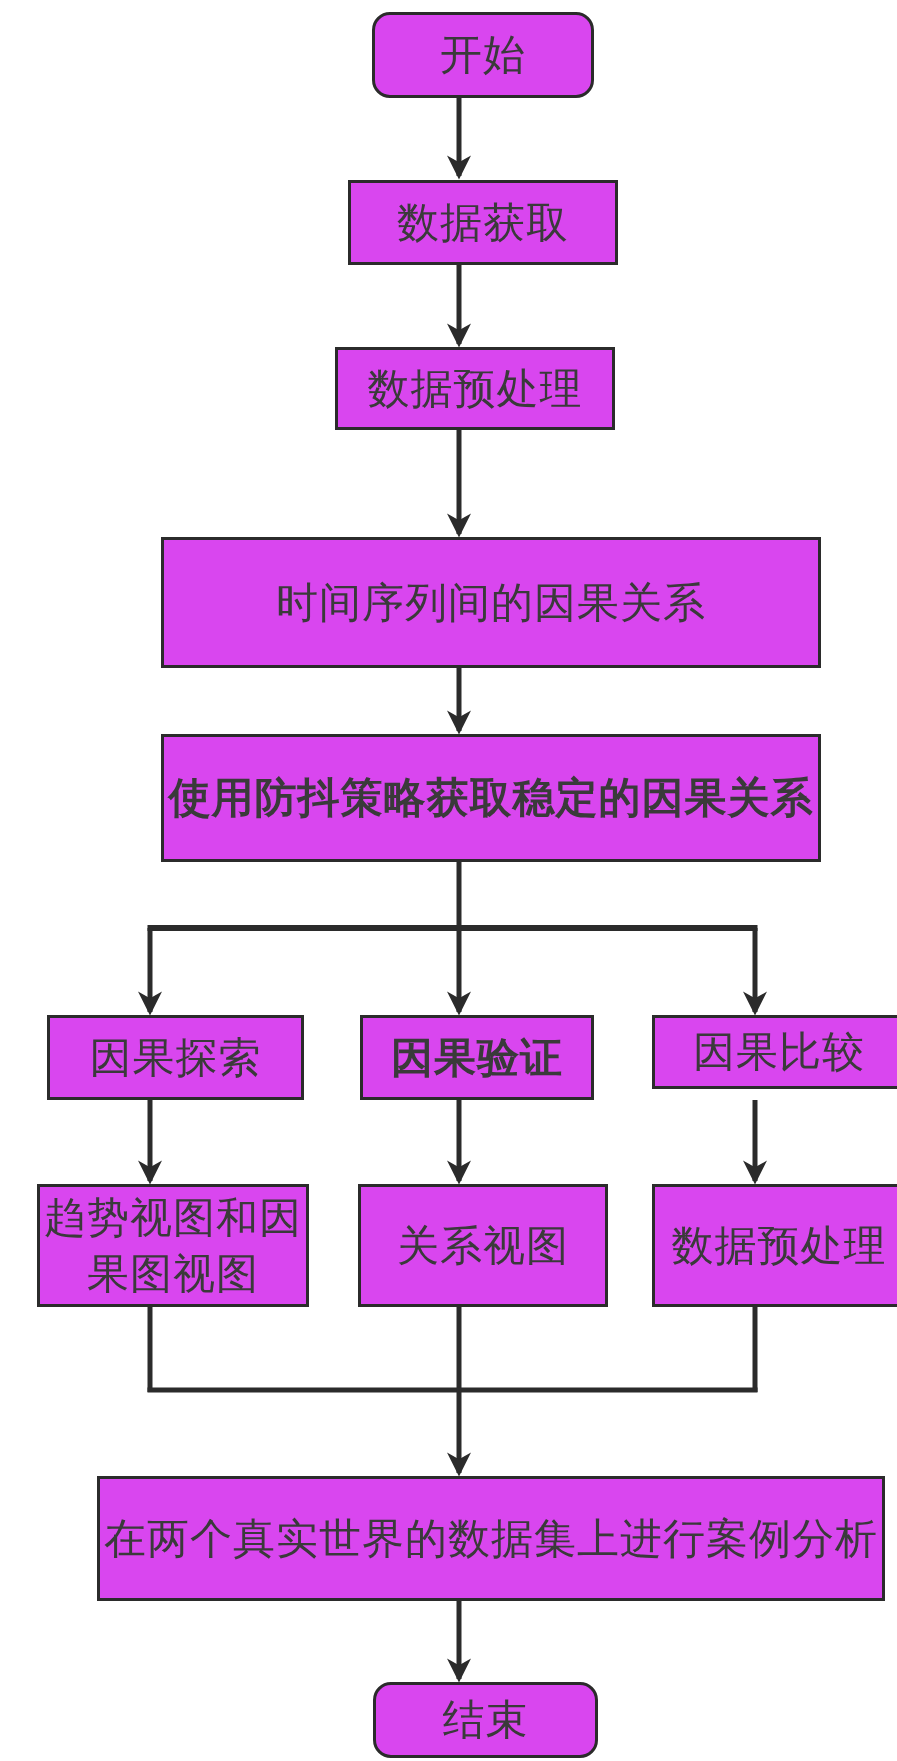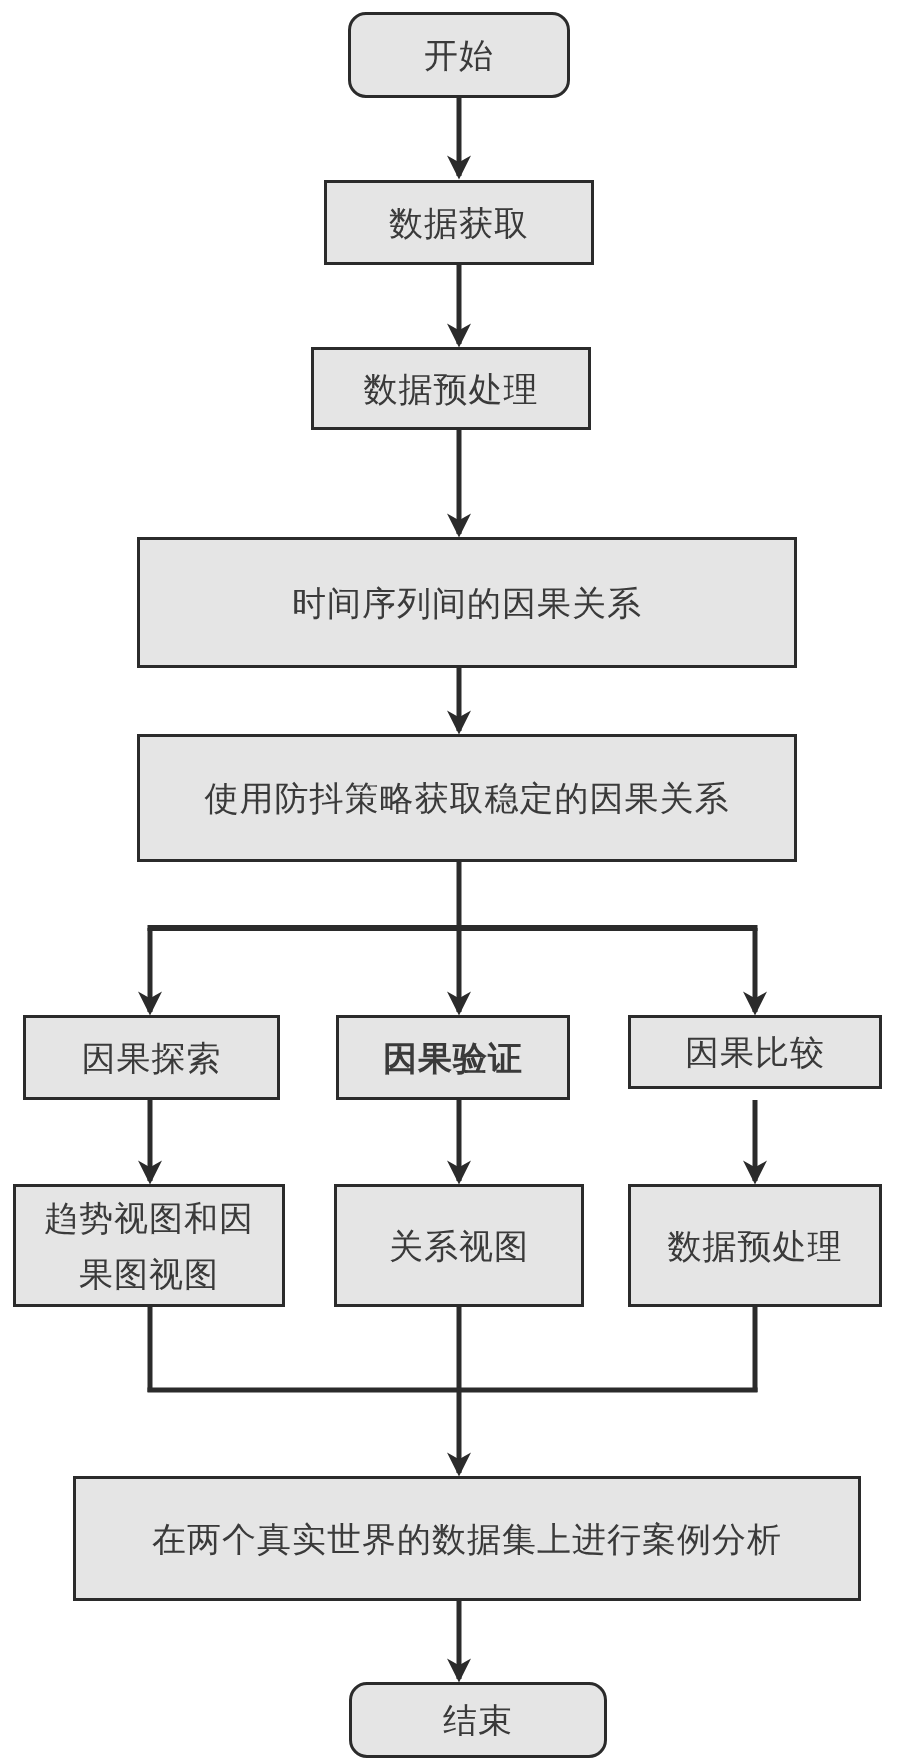--- a/index.html
+++ b/index.html
@@ -8,46 +8,47 @@
     width:897px;height:1761px;
     background:#ffffff;
     font-family:"Liberation Sans",sans-serif;
     overflow:hidden;
   }
   .connectors{position:absolute;left:0;top:0;width:897px;height:1761px;}
   .node{
     position:absolute;
     box-sizing:border-box;
     border:3px solid #2b2b2b;
-    background:#e5e5e5;
+    background:#d946ef;
     display:flex;
     flex-direction:column;
     align-items:center;
     justify-content:center;
     text-align:center;
     color:#3a3a3a;
-    font-size:34px;
+    font-size:42px;
     line-height:56px;
     letter-spacing:1px;
+    margin-left:24px;
   }
   .node.rounded{border-radius:18px;}
   
   .n-start     {left:348px; top:12px;   width:222px; height:86px;}
   .n-acq       {left:324px; top:180px;  width:270px; height:85px;}
   .n-pre       {left:311px; top:347px;  width:280px; height:83px;}
   .n-granger   {left:137px; top:537px;  width:660px; height:131px;}
-  .n-debounce  {left:137px; top:734px;  width:660px; height:128px;}
+  .n-debounce  {left:137px; top:734px;  width:660px; height:128px;font-weight:bold;}
   .n-explore   {left:23px;  top:1015px; width:257px; height:85px;}
   .n-verify    {left:336px; top:1015px; width:234px; height:85px;font-weight:bold;}
   .n-compare   {left:628px; top:1015px; width:254px; height:74px;}
   .n-trend     {left:13px;  top:1184px; width:272px; height:123px;justify-content:center;}
   .n-relation  {left:334px; top:1184px; width:250px; height:123px;align-items:center;}
   .n-compview  {left:628px; top:1184px; width:254px; height:123px;}
   .n-case      {left:73px;  top:1476px; width:788px; height:125px;}
-  .n-end       {left:349px; top:1682px; width:258px; height:76px;}
+  .n-end       {left:349px; top:1682px; width:225px; height:76px;}
 </style>
 </head>
 <body>
 
 <div class="canvas">
 
   <svg class="connectors" width="897" height="1761" viewBox="0 0 897 1761" xmlns="http://www.w3.org/2000/svg">
     <defs>
       <marker id="arrow" viewBox="0 0 10 10" refX="8.5" refY="5" markerWidth="27" markerHeight="24" markerUnits="userSpaceOnUse" orient="auto">
         <path d="M0,0 L10,5 L0,10 L2.8,5 Z" fill="#2b2b2b"></path>

